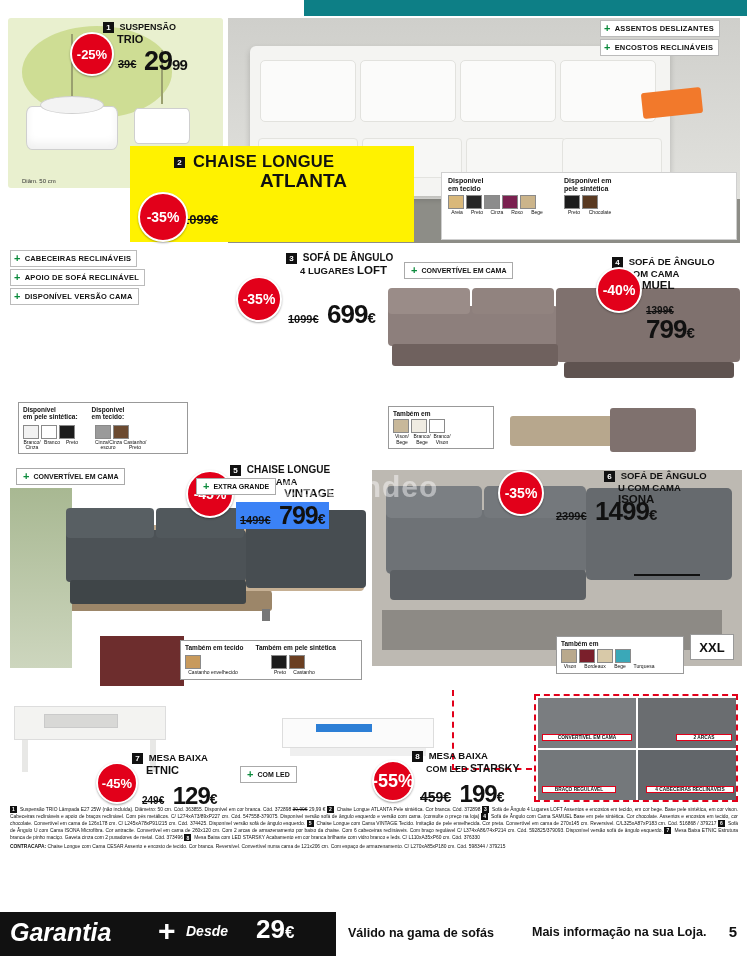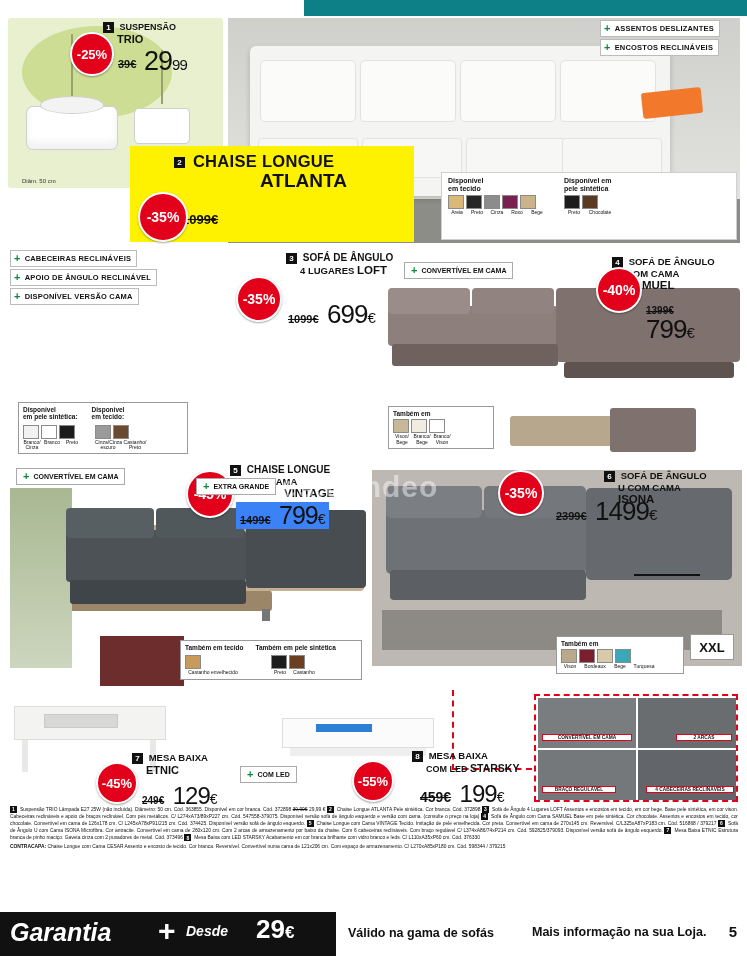--- a/index.html
+++ b/index.html
@@ -19,21 +19,21 @@
   .badge {
     border-radius:50%;
     background:#e2001a;
     color:#fff;
     font-weight:bold;
     display:flex;align-items:center;justify-content:center;
     box-shadow:0 1px 2px rgba(0,0,0,.35);
     border:2px solid #fff;
   }
   .price {
-    font-weight:normal;
+    font-weight:bold;
     color:#111;
     letter-spacing:-1px;
     line-height:1;
   }
   .oldprice {
     color:#111;
     text-decoration:line-through;
     font-weight:bold;
   }
   .num-sq {
@@ -273,21 +273,21 @@
     </div>
   </div>
 
   <div class="abs" style="left:10px;top:250px;">
     <div class="feat">
       <span class="plus">+</span>
       <span>CABECEIRAS RECLINÁVEIS</span>
     </div>
     <div class="feat">
       <span class="plus">+</span>
-      <span>APOIO DE ÂNGULO RECLINÁVEL</span>
+      <span>APOIO DE SOFÁ RECLINÁVEL</span>
     </div>
     <div class="feat">
       <span class="plus">+</span>
       <span>DISPONÍVEL VERSÃO CAMA</span>
     </div>
   </div>
 
   <div class="abs photo" style="left:12px;top:292px;width:352px;height:108px;background:transparent;">
     <div class="abs" style="left:0;top:28px;width:260px;height:48px;background:#b8a183;border-radius:4px;"></div>
     <div class="abs" style="left:0;top:8px;width:120px;height:30px;background:#c3ad8f;border-radius:4px;"></div>
@@ -574,21 +574,21 @@
   <div class="abs" style="left:412px;top:750px;">
     <div style="font-size:9.5px;font-weight:bold;">
       <span class="num-sq">8</span>
       <span>MESA BAIXA</span>
     </div>
     <div style="font-size:9px;font-weight:bold;margin-left:14px;">
       <span>COM LED</span>
       <span style="font-size:10.5px">STARSKY</span>
     </div>
   </div>
-  <div class="abs badge" style="left:352px;top:760px;width:42px;height:42px;font-size:13px;">
+  <div class="abs badge" style="left:372px;top:760px;width:42px;height:42px;font-size:18px;">
     <span>-55%</span>
   </div>
   <div class="abs" style="left:420px;top:782px;">
     <span class="oldprice" style="font-size:14px">459€</span>
     <span class="price" style="font-size:24px;margin-left:4px;">
       <span>199</span><span style="font-size:14px">€</span>
     </span>
   </div>
 
   <div class="abs legal">

